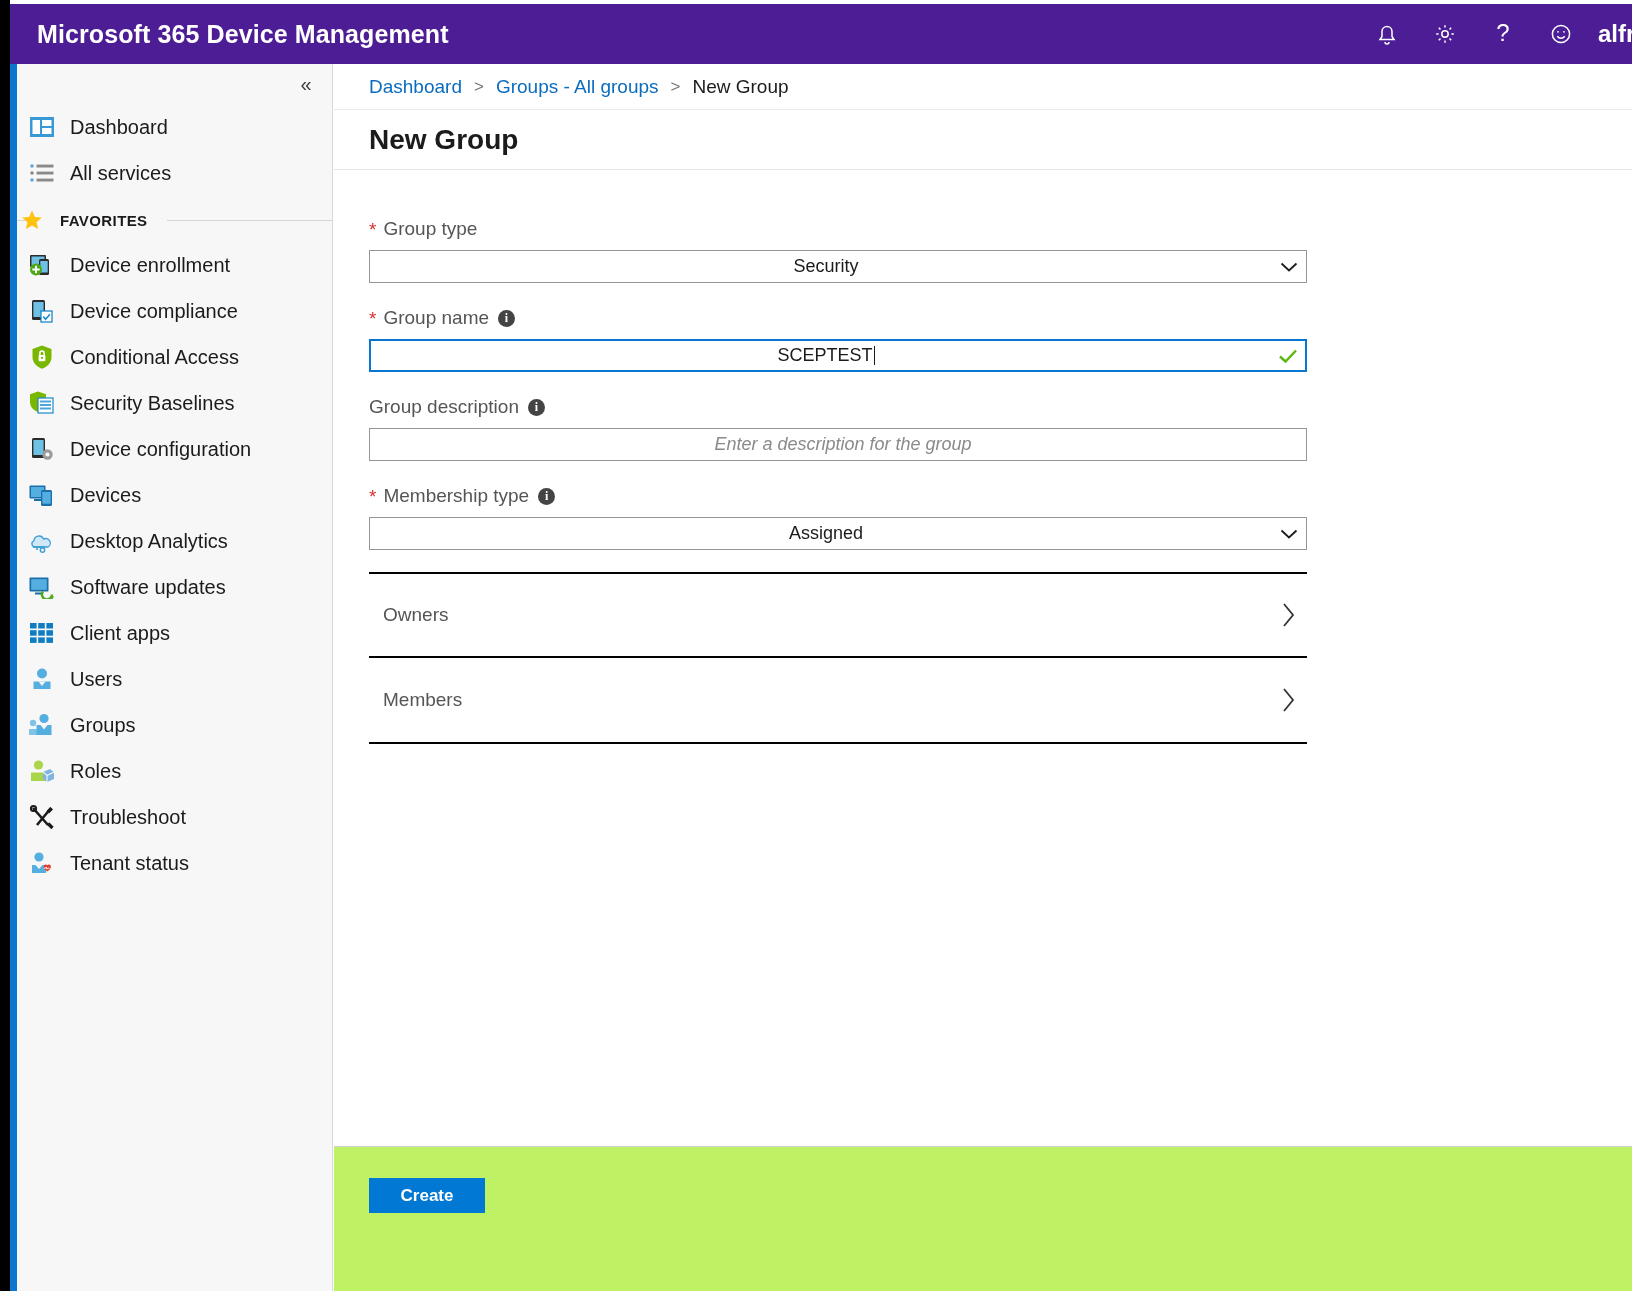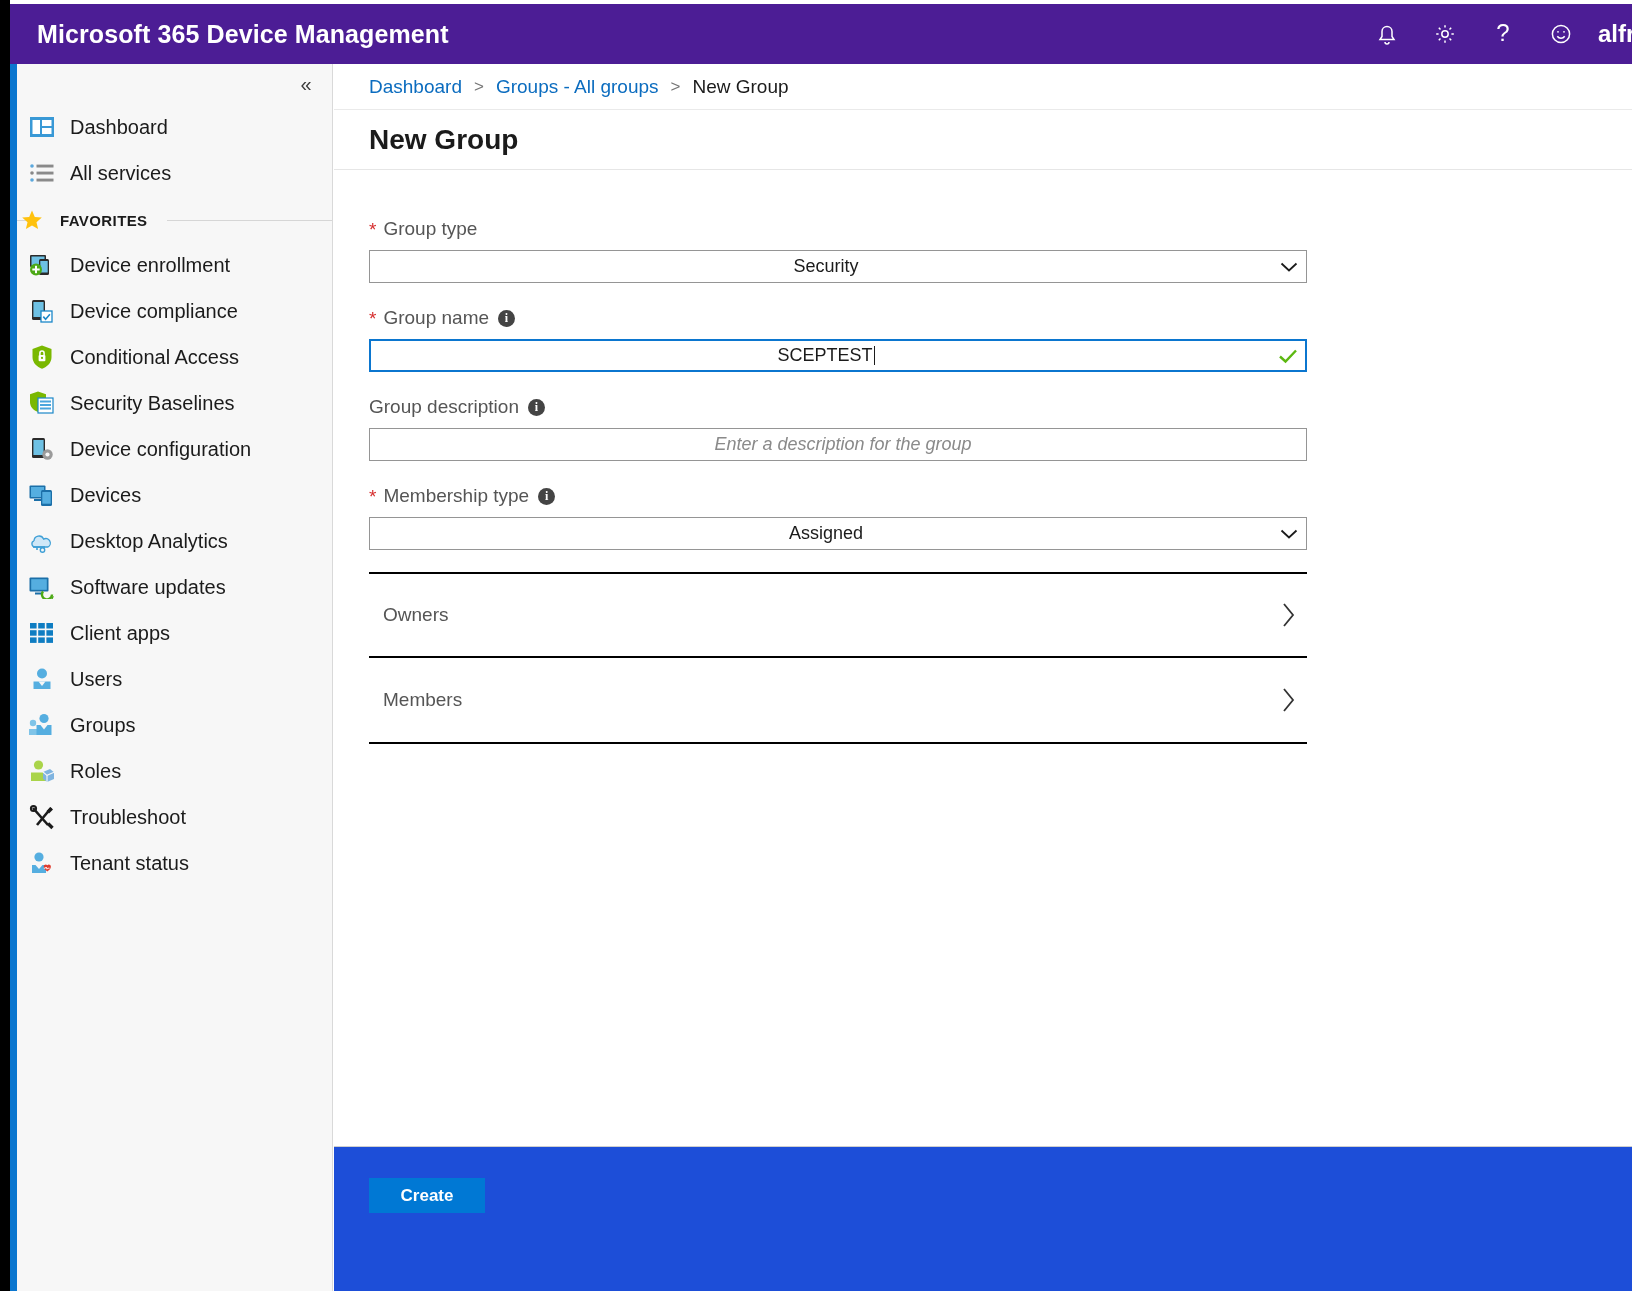--- a/index.html
+++ b/index.html
@@ -148,21 +148,21 @@
   }
   .section-row:first-of-type { border-top: 2px solid #000; }
   .section-label { font-size: 19px; color: #555555; }
   .chev-right { color: #333; display:flex; align-items:center; }
 
   .sections-wrap { margin-top: 21px; width: 938px; }
 
   
   .footer {
     position: absolute; left: 334px; right: 0; bottom: 0; height: 145px;
-    background: #1d4ed8; border-top: 1px solid #cfcfcf;
+    background: #bef264; border-top: 1px solid #cfcfcf;
   }
   .create-btn {
     position: absolute; left: 35px; top: 31px;
     background: #0078d4; color: #fff; border: none;
     width: 116px; height: 35px; font-size: 17px; font-weight: 700;
     font-family: "Liberation Sans", sans-serif; cursor: pointer;
   }
 </style>
 </head>
 <body>

